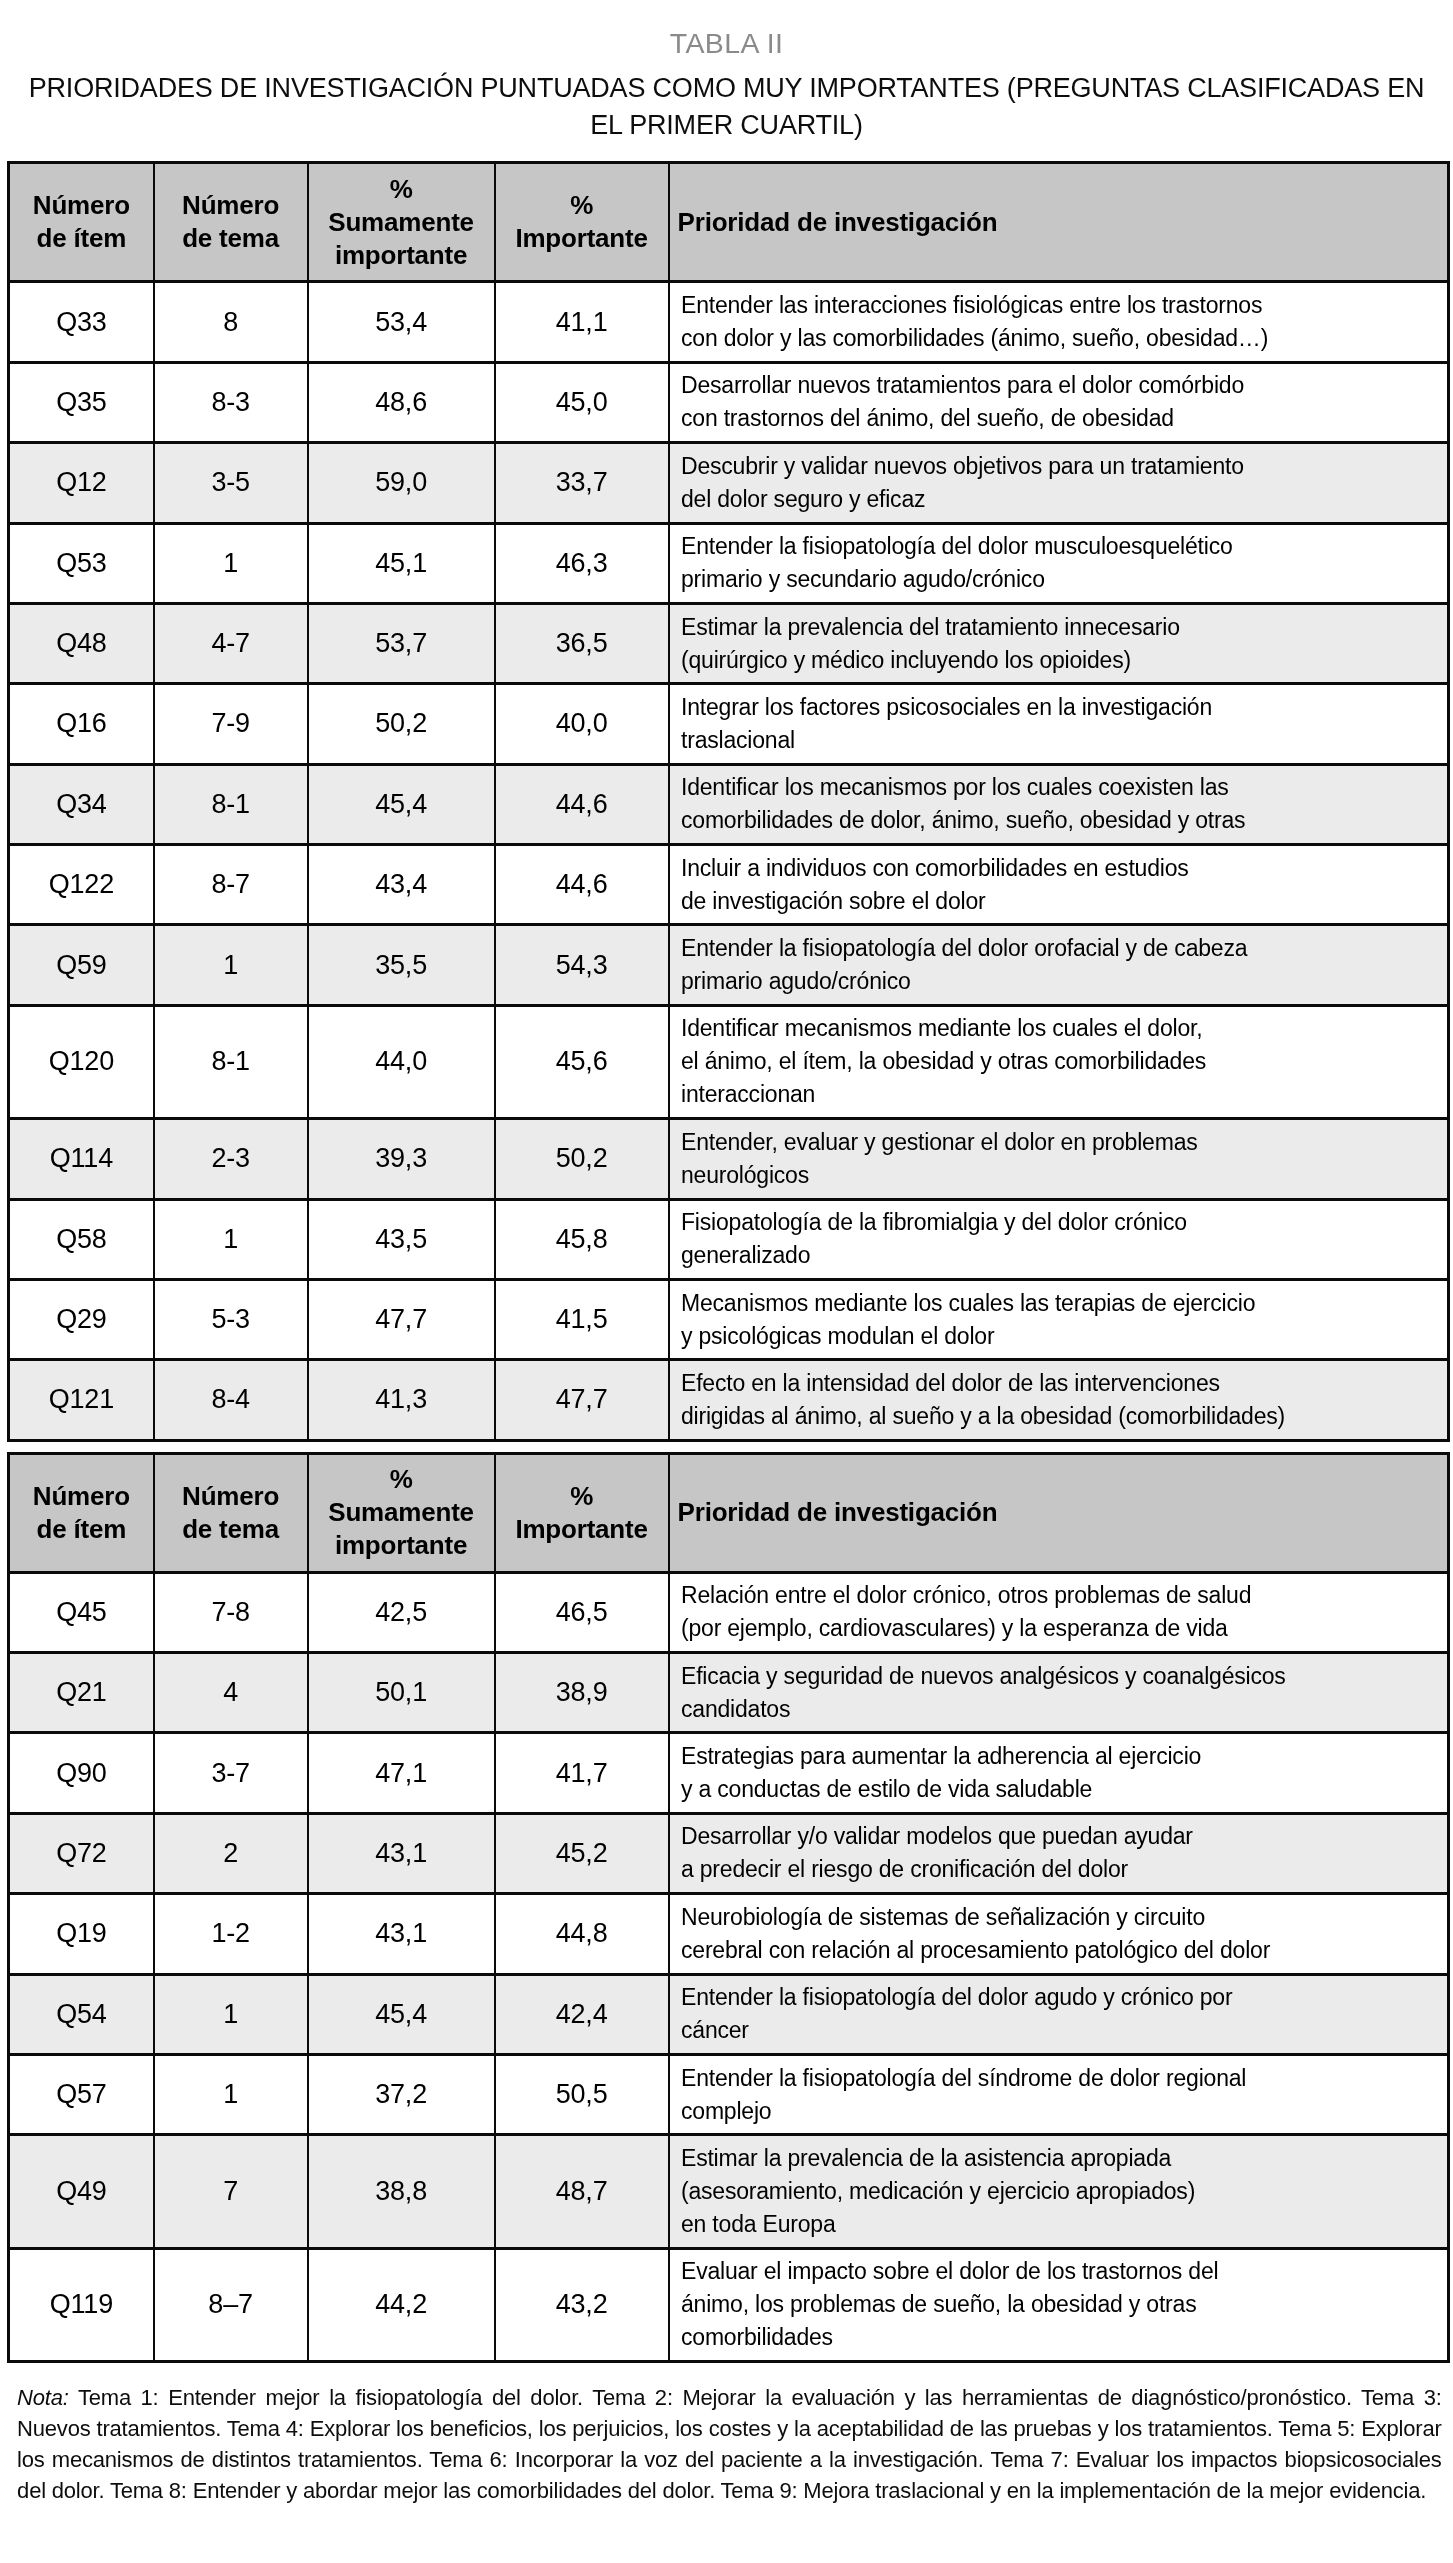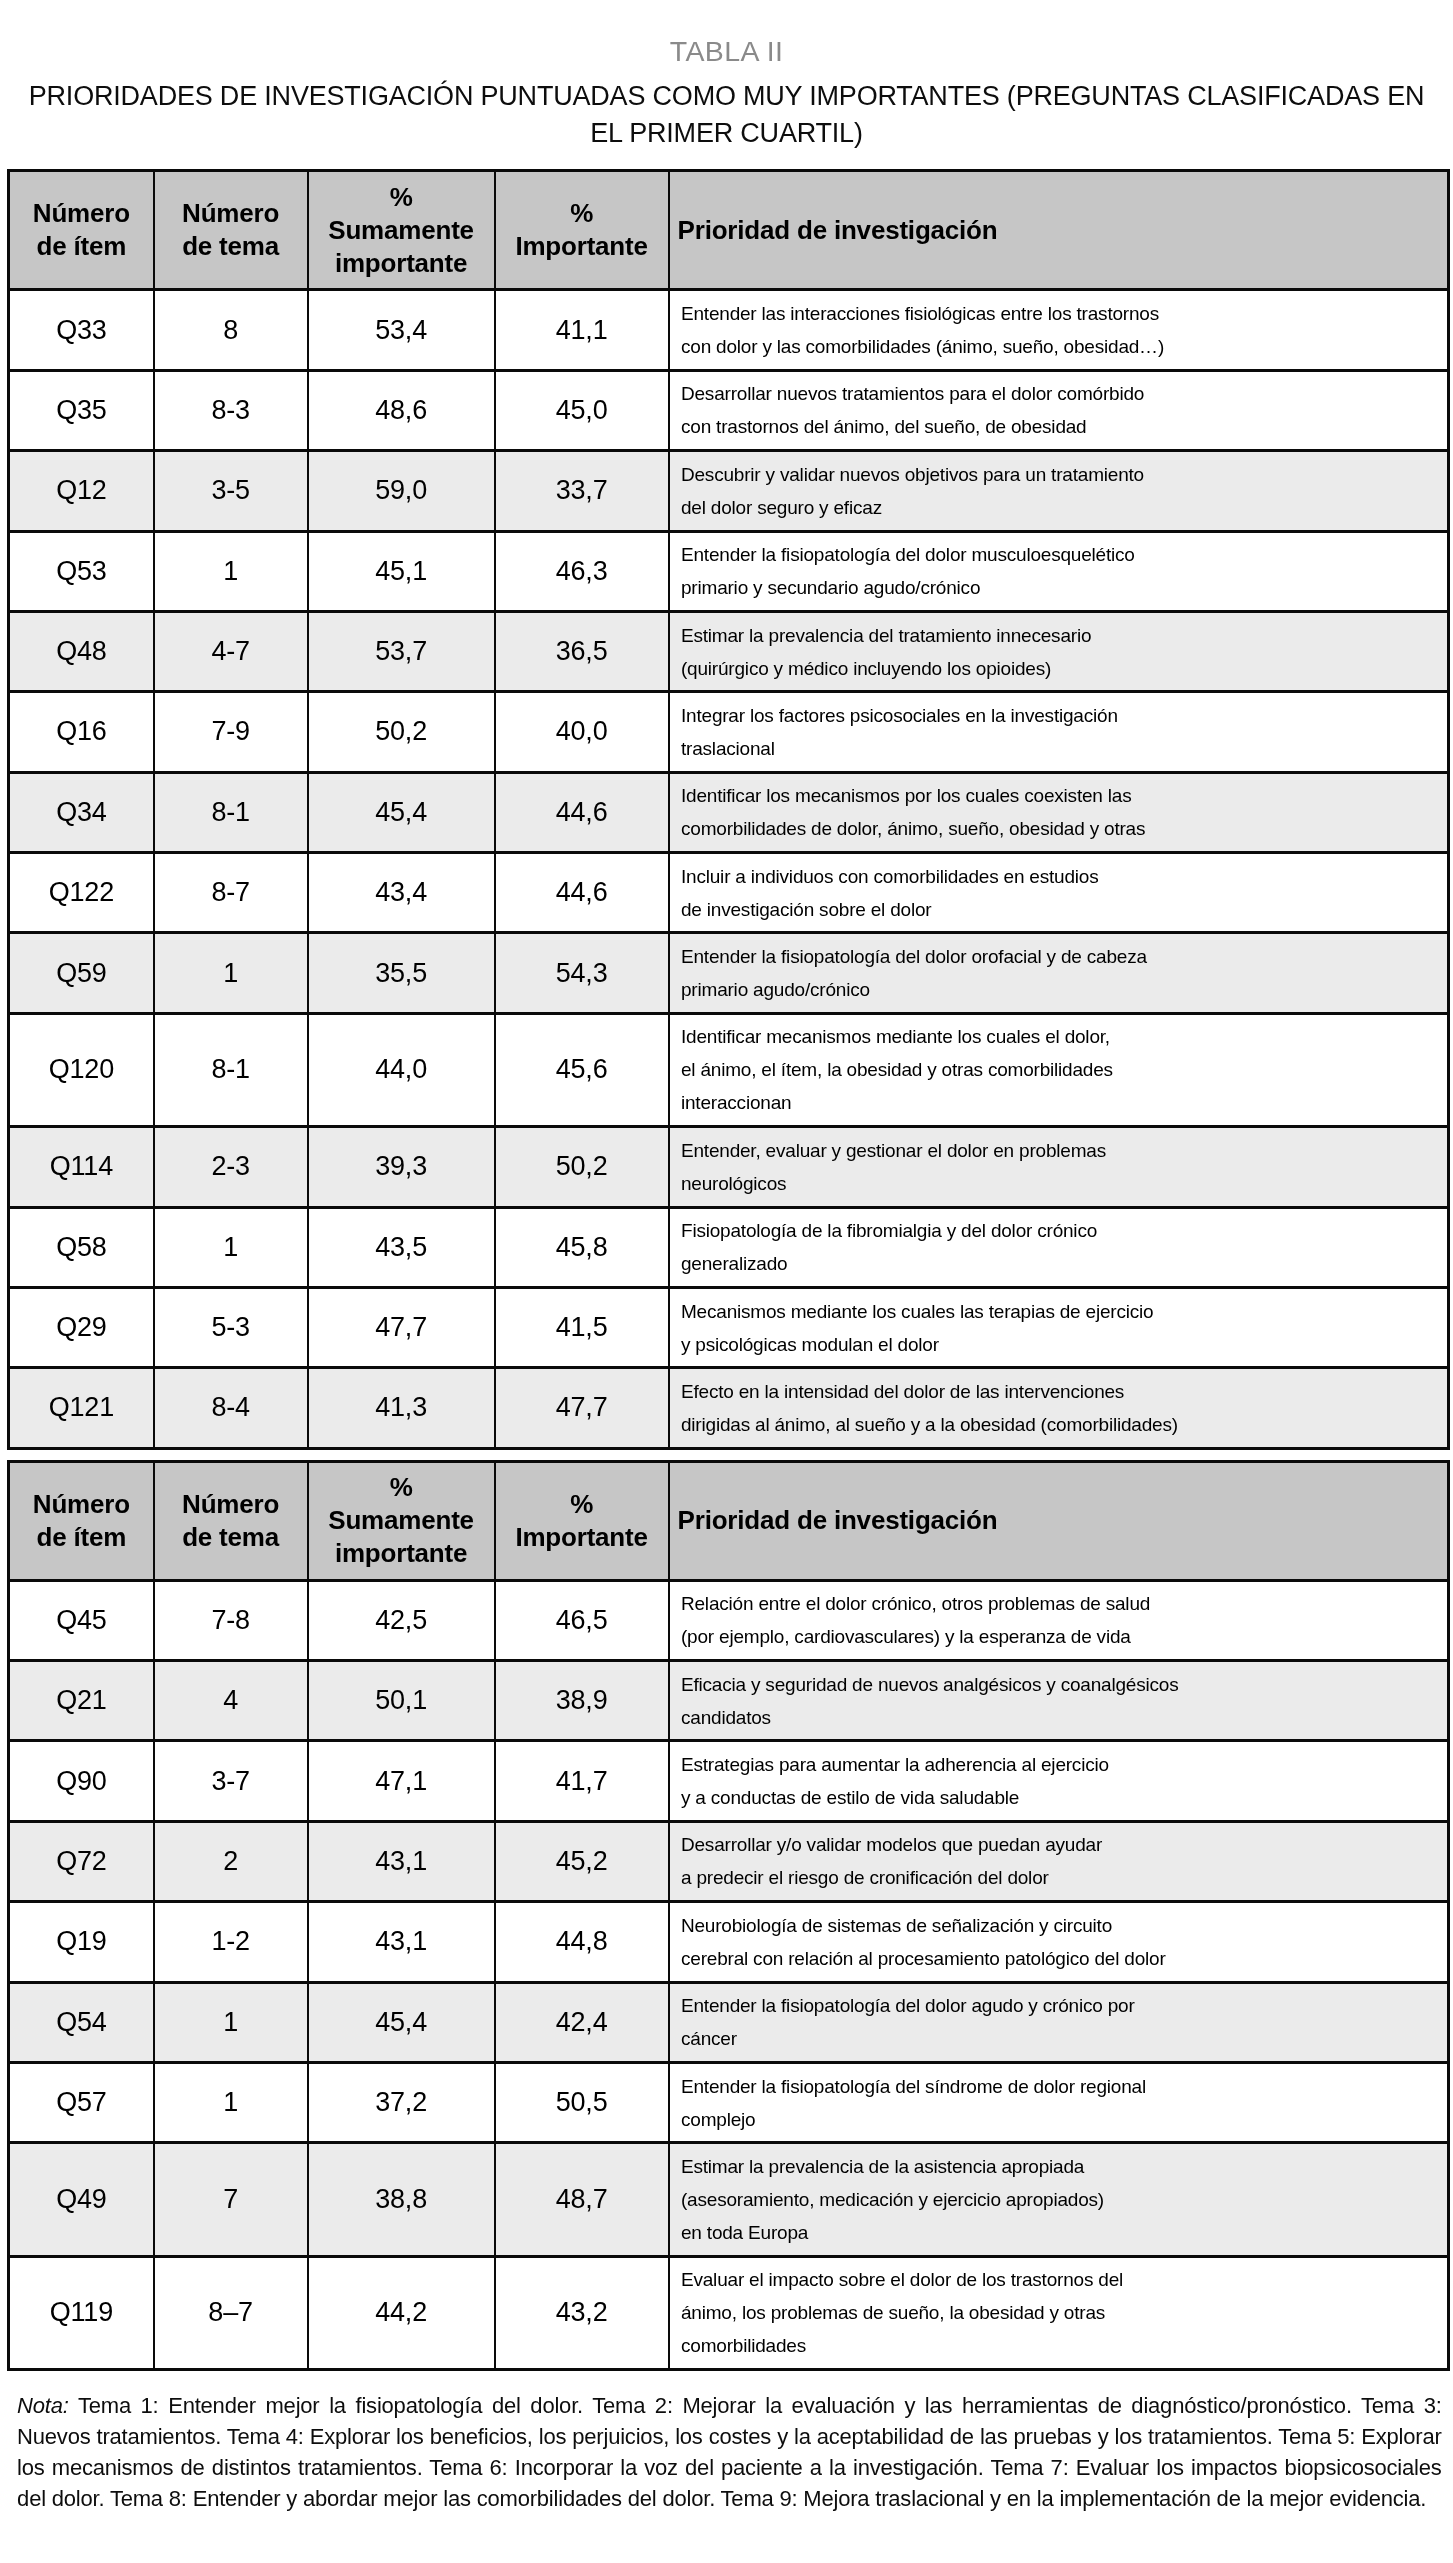--- a/index.html
+++ b/index.html
@@ -15,21 +15,21 @@
     letter-spacing: -0.2px;
   }
   .page {
     padding: 11.4px 7.1px 21.4px 7.1px;
   }
   .title {
     text-align: center;
     font-size: 28.5px;
     font-weight: 400;
     color: #8a8a8a;
-    margin: 24px 0 10px 0;
+    margin: 16px 0 10px 0;
     letter-spacing: 0.4px;
   }
   .subtitle {
     text-align: center;
     font-size: 27px;
     font-weight: 400;
     color: #0d0d0d;
     line-height: 37px;
     white-space: pre-line;
     margin: 9px 0 17px 0;
@@ -73,21 +73,21 @@
   td {
     background: #ffffff;
     padding: 5.7px 4.3px;
   }
   td.num {
     font-size: 27px;
     line-height: 33px;
     text-align: center;
   }
   td.prio {
-    font-size: 19px;
+    font-size: 23px;
     line-height: 33px;
     text-align: left;
     padding: 5.7px 7.1px 5.7px 11.4px;
     white-space: pre-line;
   }
   tr.shade td {
     background: #ebebeb;
   }
   .note {
     font-size: 22px;

